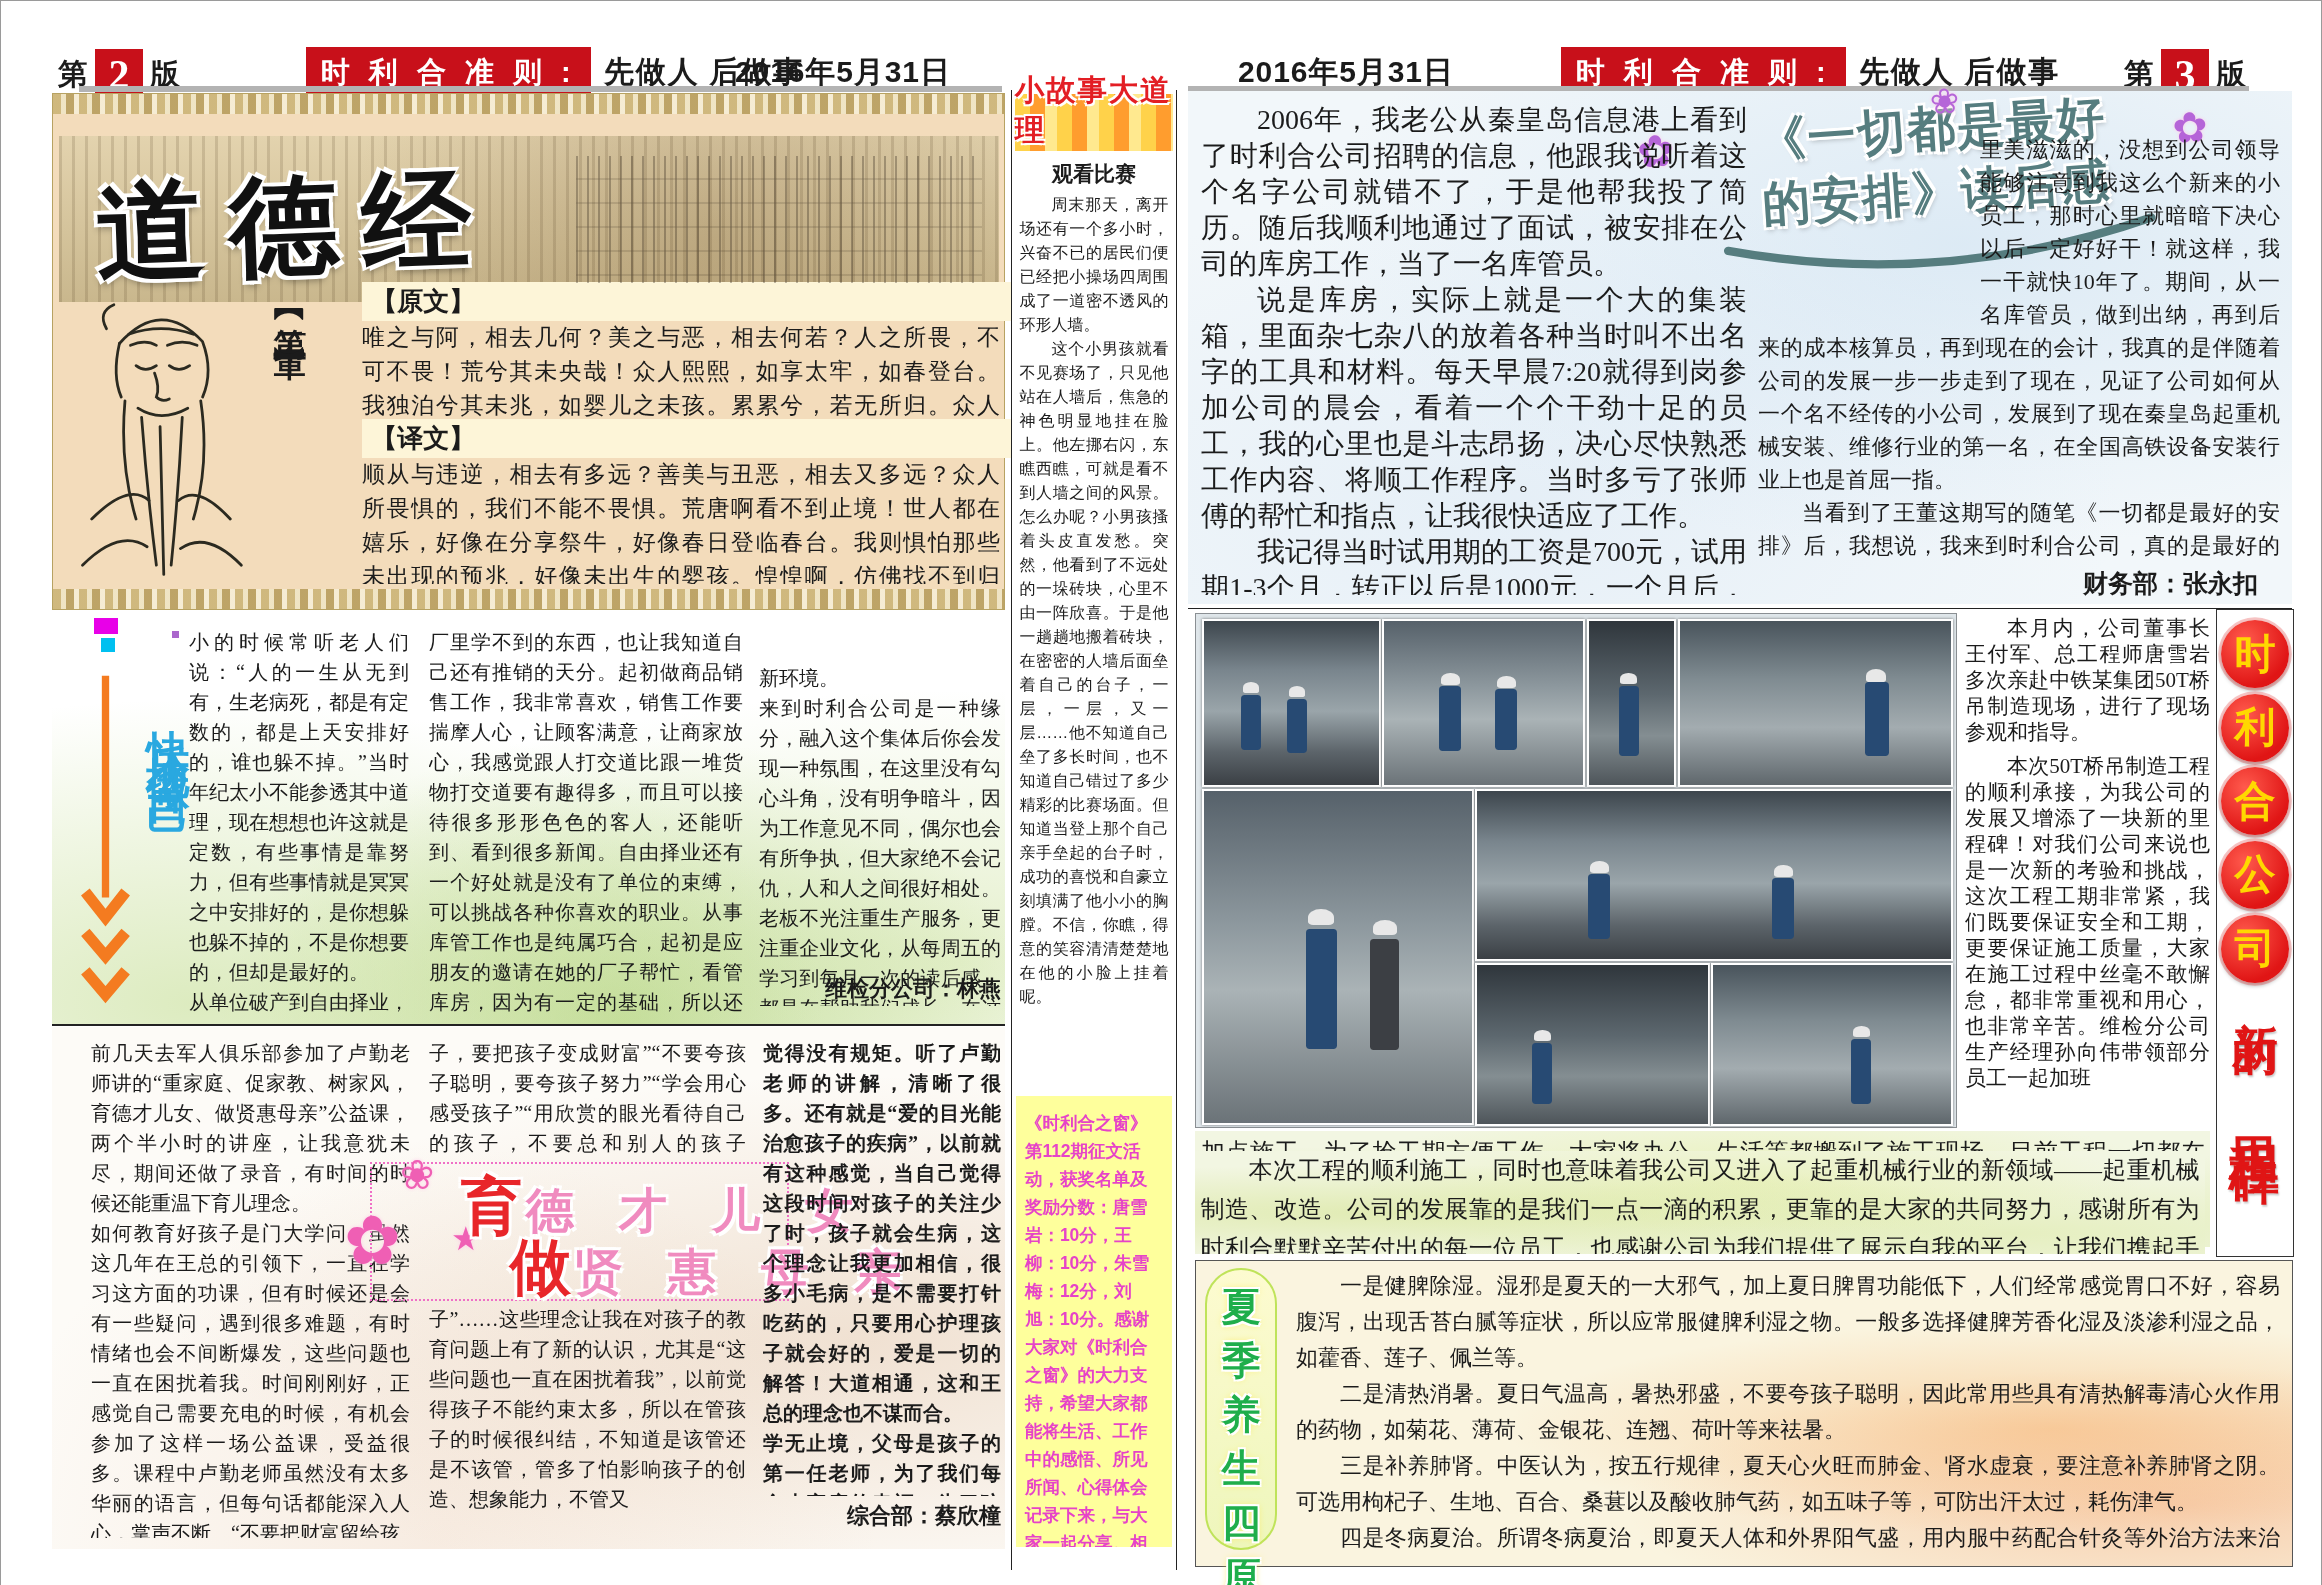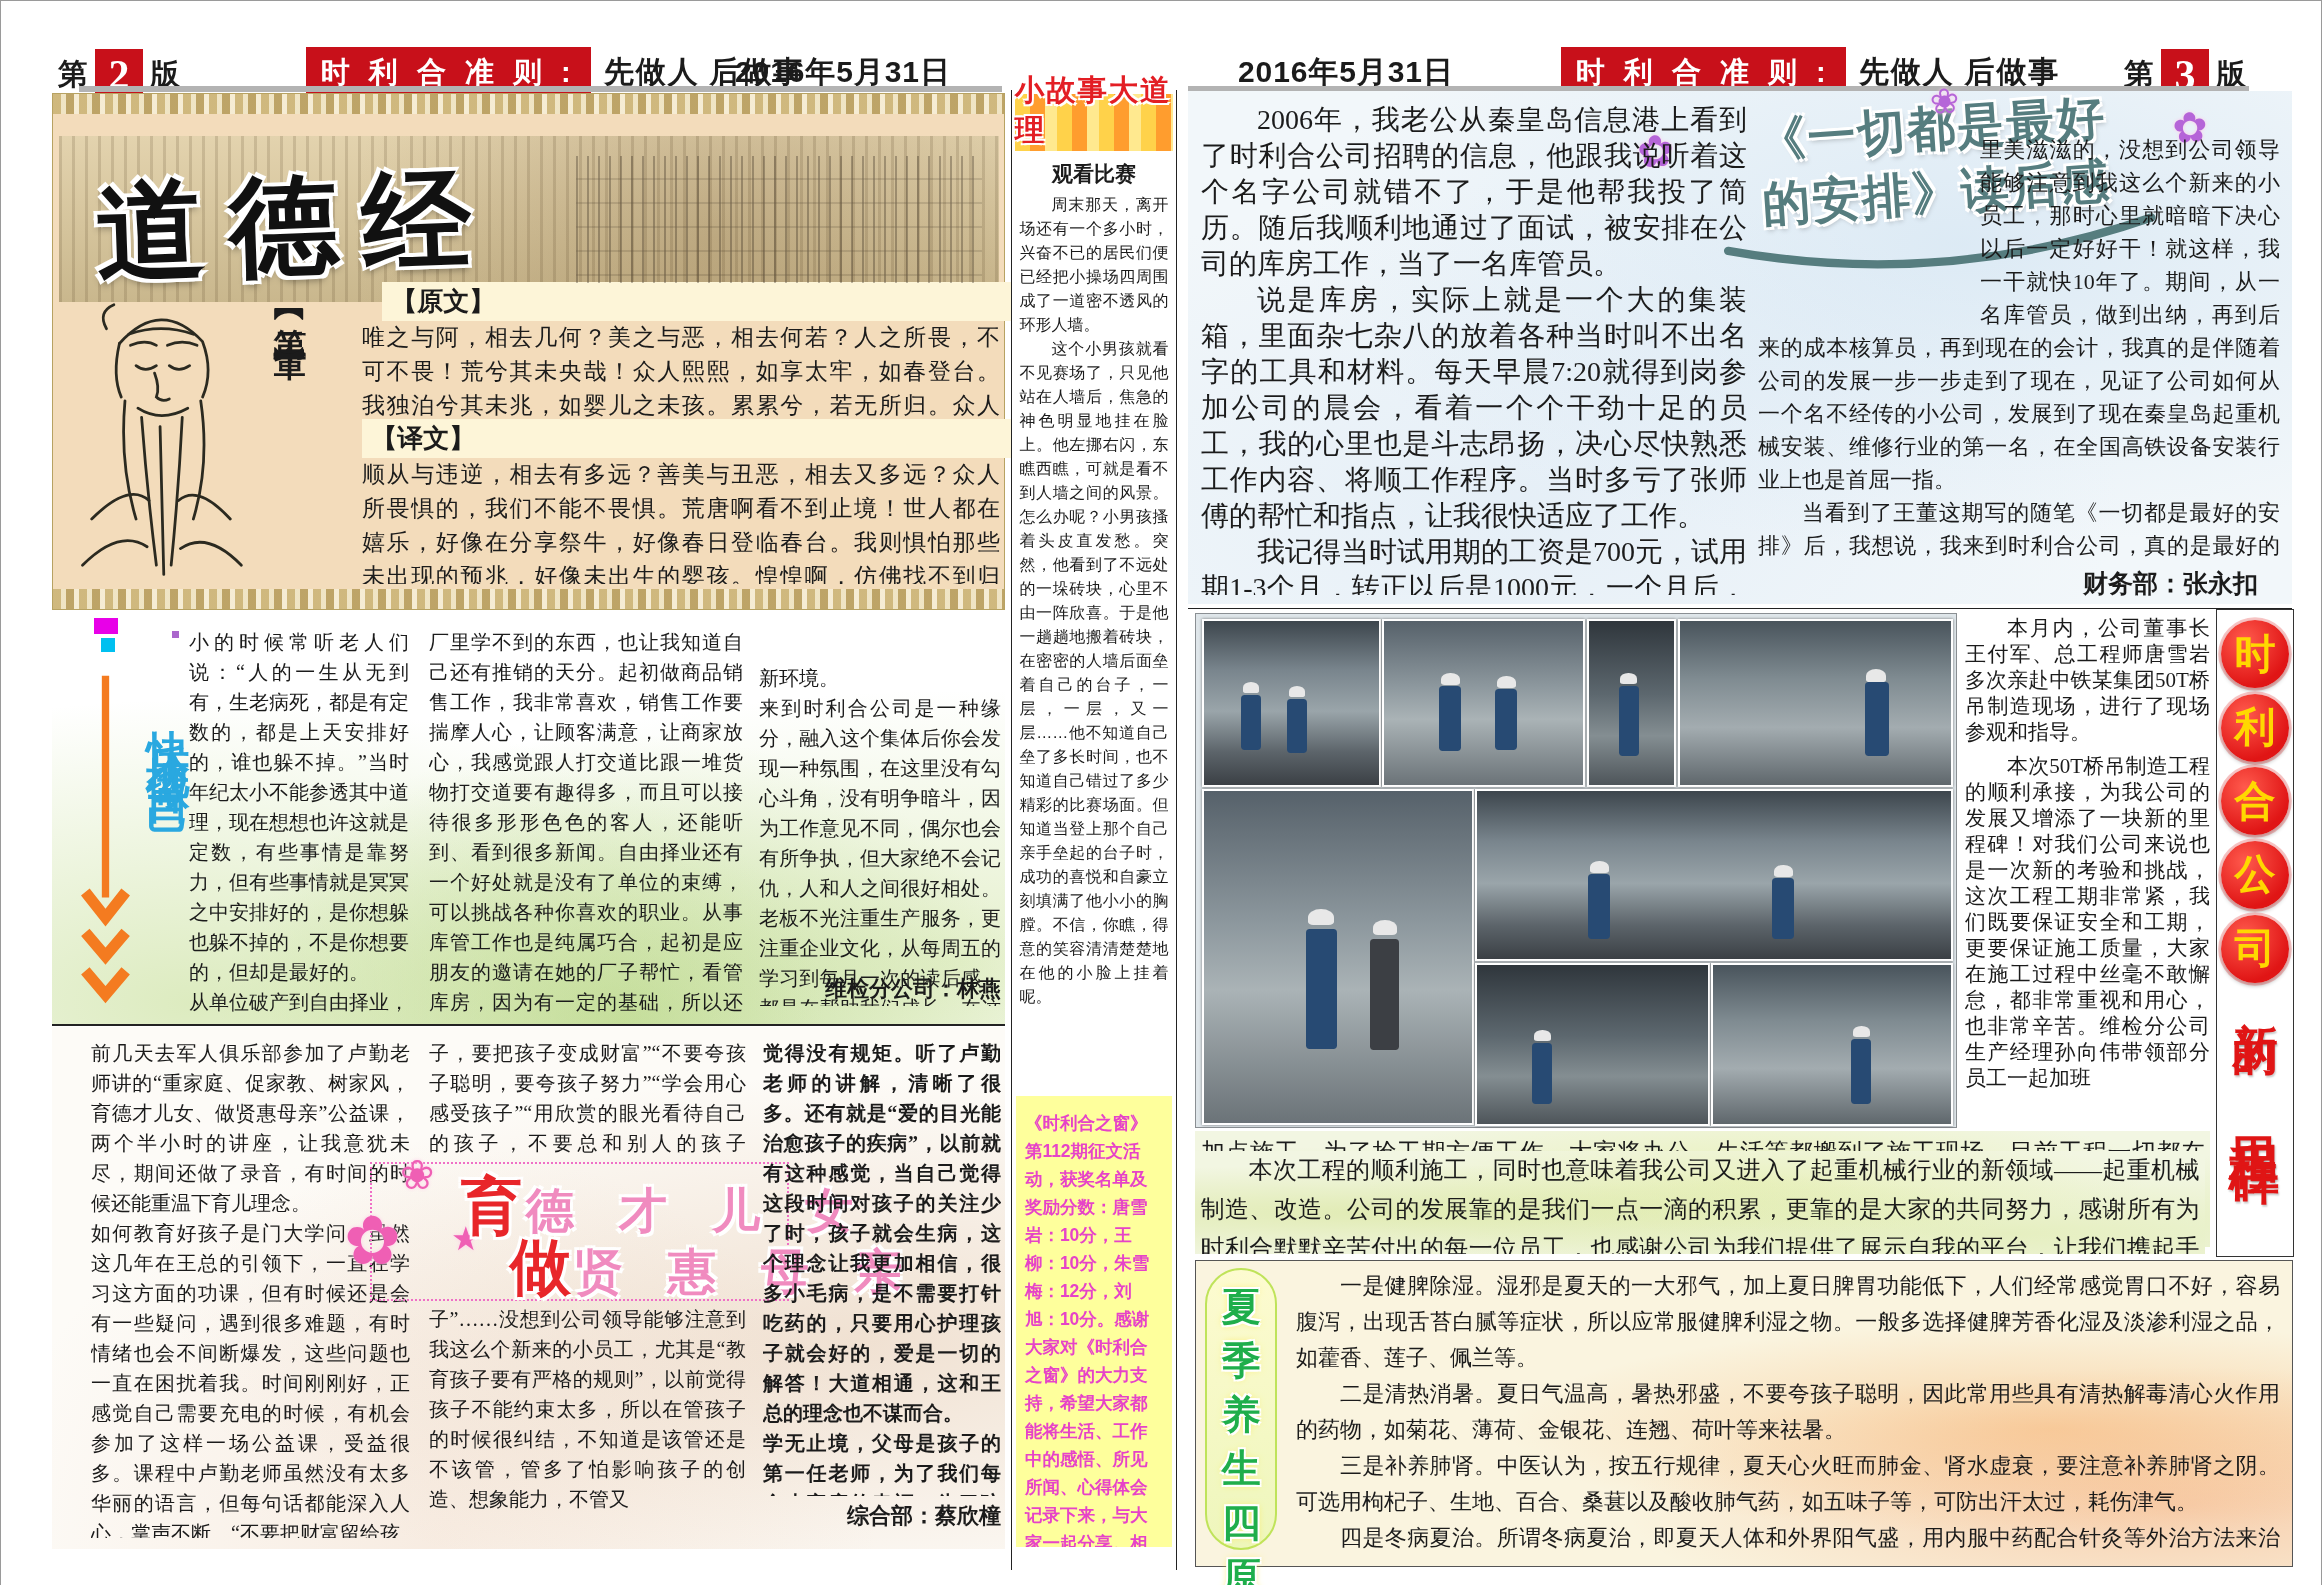--- a/index.html
+++ b/index.html
@@ -164,21 +164,21 @@
         <path d="M30 250 Q70 210 92 230"></path>
           <path d="M180 250 Q145 212 124 230"></path>
         <path d="M20 300 Q60 260 90 280"></path>
           <path d="M192 300 Q155 262 126 282"></path>
         <path d="M46 44 q-10 -18 8 -26"></path>
       </g>
     </svg>
 
     <div class="abs chapter" style="left:214px;top:203px;">【第二十章】</div>
 
-    <div class="abs ddj-label" style="left:309px;top:188px;width:635px;margin-left:20px;">【原文】</div>
+    <div class="abs ddj-label" style="left:309px;top:188px;width:635px;">【原文】</div>
     <div class="abs ddj-text just hide-ovf" style="left:309px;top:227px;width:639px;height:137px;">唯之与阿，相去几何？美之与恶，相去何若？人之所畏，不可不畏！荒兮其未央哉！众人熙熙，如享太牢，如春登台。我独泊兮其未兆，如婴儿之未孩。累累兮，若无所归。众人皆有馀，而我独若遗。我愚人之心也哉！沌沌兮，俗人昭昭，我独昏昏；俗人察察，我独闷闷。澹兮其若海，飓兮若无止。众人皆有以，而我独顽且鄙。我独异于人，而贵食母。</div>
 
     <div class="abs ddj-label" style="left:309px;top:325px;width:635px;">【译文】</div>
     <div class="abs ddj-text just hide-ovf" style="left:309px;top:364px;width:639px;height:126px;">顺从与违逆，相去有多远？善美与丑恶，相去又多远？众人所畏惧的，我们不能不畏惧。荒唐啊看不到止境！世人都在嬉乐，好像在分享祭牛，好像春日登临春台。我则惧怕那些未出现的预兆，好像未出生的婴孩。惶惶啊，仿佛找不到归宿。众人都满足，而我却好像有所遗失。难道我的心灵是傻瓜吗？愚蠢啊！世俗之人都聪明，只有我糊涂；世俗之人都明察，只有我昏昧。飘荡有如沧海，飘扬而没有归宿。众人都有图谋，只有我冥顽不化。我处处与人不同，只贵于保养我的元气。</div>
 
     <div class="goldstrip abs" style="left:0;bottom:0;width:100%;"></div>
   </div>
 
   <div class="abs greenbg" style="left:51px;top:611px;width:953px;height:412px;">
     <div class="deco-sq" style="left:42px;top:5.5px;width:24px;height:16.6px;background:#e800e8;"></div>
@@ -216,21 +216,21 @@
       <div class="abs" style="left:89px;top:1.8px;white-space:nowrap;">
         <span class="edu-red">育</span>
         <span class="edu-pink">德 才 儿 女</span>
       </div>
       <div class="abs" style="left:138px;top:63px;white-space:nowrap;">
         <span class="edu-red">做</span>
         <span class="edu-pink">贤 惠 母 亲</span>
       </div>
     </div>
 
-    <div class="abs bodytxt just hide-ovf" style="left:377px;top:277px;width:317px;height:234px;">子”……没想到公司领导能够注意到我这么个新来的小员工，尤其是“教育孩子要有严格的规则”，以前觉得孩子不能约束太多，所以在管孩子的时候很纠结，不知道是该管还是不该管，管多了怕影响孩子的创造、想象能力，不管又</div>
+    <div class="abs bodytxt just hide-ovf" style="left:377px;top:277px;width:317px;height:234px;">子”……这些理念让我在对孩子的教育问题上有了新的认识，尤其是“这些问题也一直在困扰着我”，以前觉得孩子不能约束太多，所以在管孩子的时候很纠结，不知道是该管还是不该管，管多了怕影响孩子的创造、想象能力，不管又</div>
 
     <div class="abs bodytxt just ind hide-ovf" style="left:711px;top:11px;width:238px;height:458px;white-space:pre-line;font-weight:bold;">觉得没有规矩。听了卢勤老师的讲解，清晰了很多。还有就是“爱的目光能治愈孩子的疾病”，以前就有这种感觉，当自己觉得这段时间对孩子的关注少了时，孩子就会生病，这个理念让我更加相信，很多小毛病，是不需要打针吃药的，只要用心护理孩子就会好的，爱是一切的解答！大道相通，这和王总的理念也不谋而合。
 学无止境，父母是孩子的第一任老师，为了我们每个小家庭的幸福，为了孩子的未来，让我们学会“爱孩子、用孩子、夸孩子”。从我做起，让每个新生命都能得到最好的呵护，都能幸福、快乐地成长。</div>
     <div class="abs signature" style="left:711px;top:474px;width:238px;">综合部：蔡欣橦</div>
   </div>
 
   <div class="abs midcol" style="left:1010px;top:89px;width:164px;height:1480px;">
     <div class="story-title" style="height:57px;margin:3.7px 2.8px 0 2.8px;align-items:flex-end;">
       <span>小故事大道理</span>
     </div>

